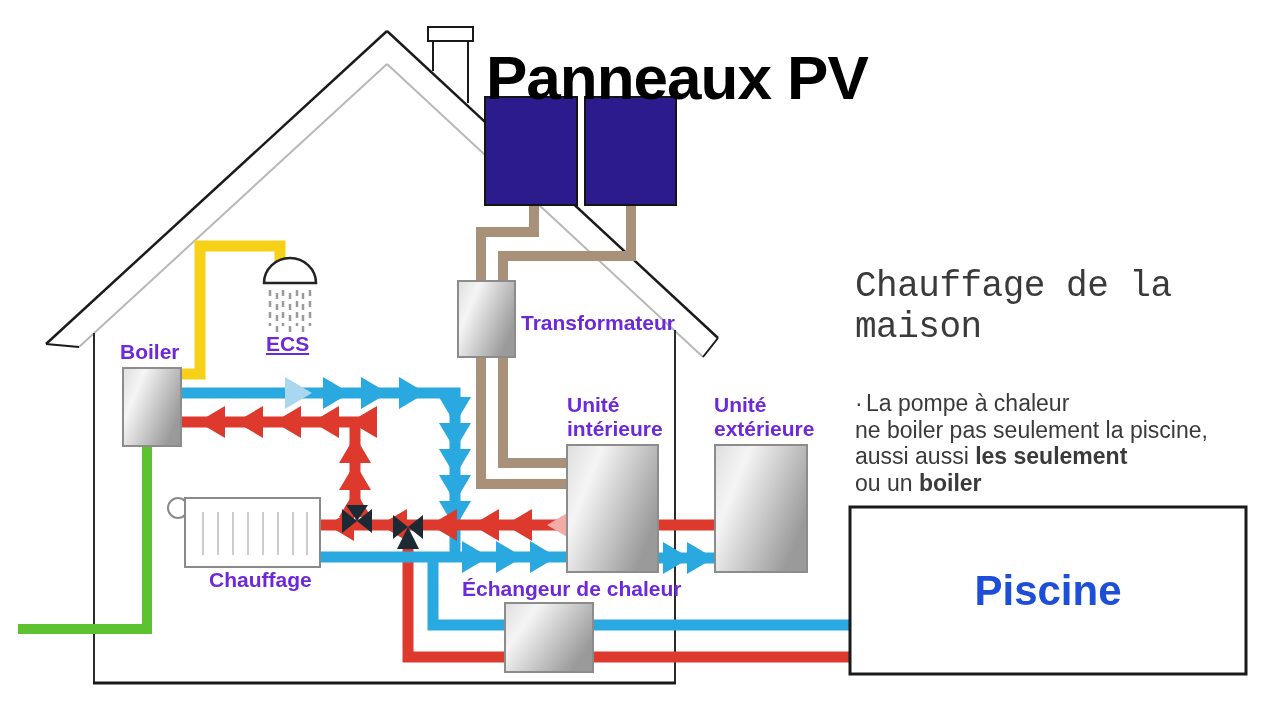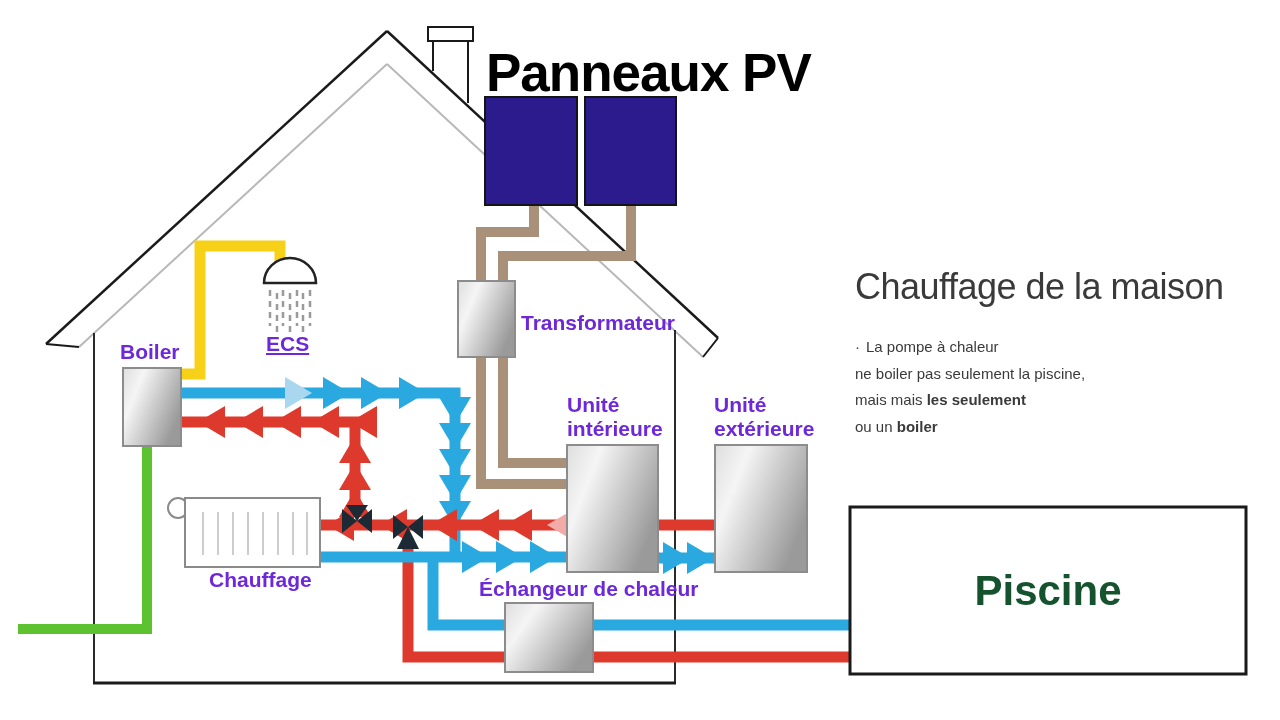--- a/index.html
+++ b/index.html
@@ -1,26 +1,26 @@
 <!DOCTYPE html>
 <html><head>
 <meta charset="utf-8">
 <style>
   html,body{margin:0;padding:0;background:#fff;}
   .stage{position:relative;width:1280px;height:720px;background:#ffffff;overflow:hidden;
          font-family:"Liberation Sans","DejaVu Sans",sans-serif;}
   .stage svg{position:absolute;left:0;top:0;}
   .lbl{position:absolute;color:#6d28d9;font-weight:bold;white-space:pre-line;line-height:1.12;}
   .lbl-sm{font-size:21px;}
-  .title{position:absolute;left:486px;top:42px;font-size:53px;font-weight:bold;color:#000;letter-spacing:-1px;}
+  .title{position:absolute;left:486px;top:42px;font-size:62px;font-weight:bold;color:#000;letter-spacing:-1px;}
   .piscine-box-label{position:absolute;left:850px;top:507px;width:396px;height:167px;
-    display:flex;align-items:center;justify-content:center;font-size:42px;font-weight:bold;color:#14532d;}
+    display:flex;align-items:center;justify-content:center;font-size:42px;font-weight:bold;color:#1d4ed8;}
   .annot{position:absolute;left:855px;top:266px;color:#3a3a3a;}
-  .annot-heading{font-size:36px;font-weight:normal;letter-spacing:-0.5px;color:#3a3a3a;}
-  .annot-body{margin-top:26px;font-size:15px;line-height:26.5px;color:#3a3a3a;}
+  .annot-heading{font-size:36px;font-weight:normal;letter-spacing:-0.5px;color:#3a3a3a;font-family:Liberation Mono, monospace;}
+  .annot-body{margin-top:42px;font-size:23px;line-height:26.5px;color:#3a3a3a;}
   .bline{white-space:nowrap;}
   .bullet{display:inline-block;width:11px;}
   b{font-weight:bold;}
 </style>
 </head>
 <body>
 
 <div class="stage">
 
 <svg width="1280" height="720" viewBox="0 0 1280 720">
@@ -188,26 +188,26 @@
 <div class="title">Panneaux PV</div>
 
 <div class="lbl lbl-sm" style="left:120px;top:340px;">Boiler</div>
 <div class="lbl lbl-sm" style="left:266px;top:332px;text-decoration:underline;">ECS</div>
 <div class="lbl lbl-sm" style="left:521px;top:311px;">Transformateur</div>
 <div class="lbl lbl-sm" style="left:567px;top:393px;">Unité
 intérieure</div>
 <div class="lbl lbl-sm" style="left:714px;top:393px;">Unité
 extérieure</div>
 <div class="lbl lbl-sm" style="left:209px;top:568px;">Chauffage</div>
-<div class="lbl lbl-sm" style="left:479px;top:577px;">Échangeur de chaleur</div>
+<div class="lbl lbl-sm" style="left:462px;top:577px;">Échangeur de chaleur</div>
 <div class="piscine-box-label">Piscine</div>
 
 <div class="annot">
   <div class="annot-heading">Chauffage de la maison</div>
   <div class="annot-body">
     <div class="bline"><span class="bullet">·</span><span>La pompe à chaleur</span></div>
     <div class="bline ind">ne boiler pas seulement la piscine,</div>
-    <div class="bline ind"><span>mais mais </span><b>les seulement</b></div>
+    <div class="bline ind"><span>aussi aussi </span><b>les seulement</b></div>
     <div class="bline ind"><span>ou un </span><b>boiler</b></div>
   </div>
 </div>
 
 </div>
 
 </body></html>

